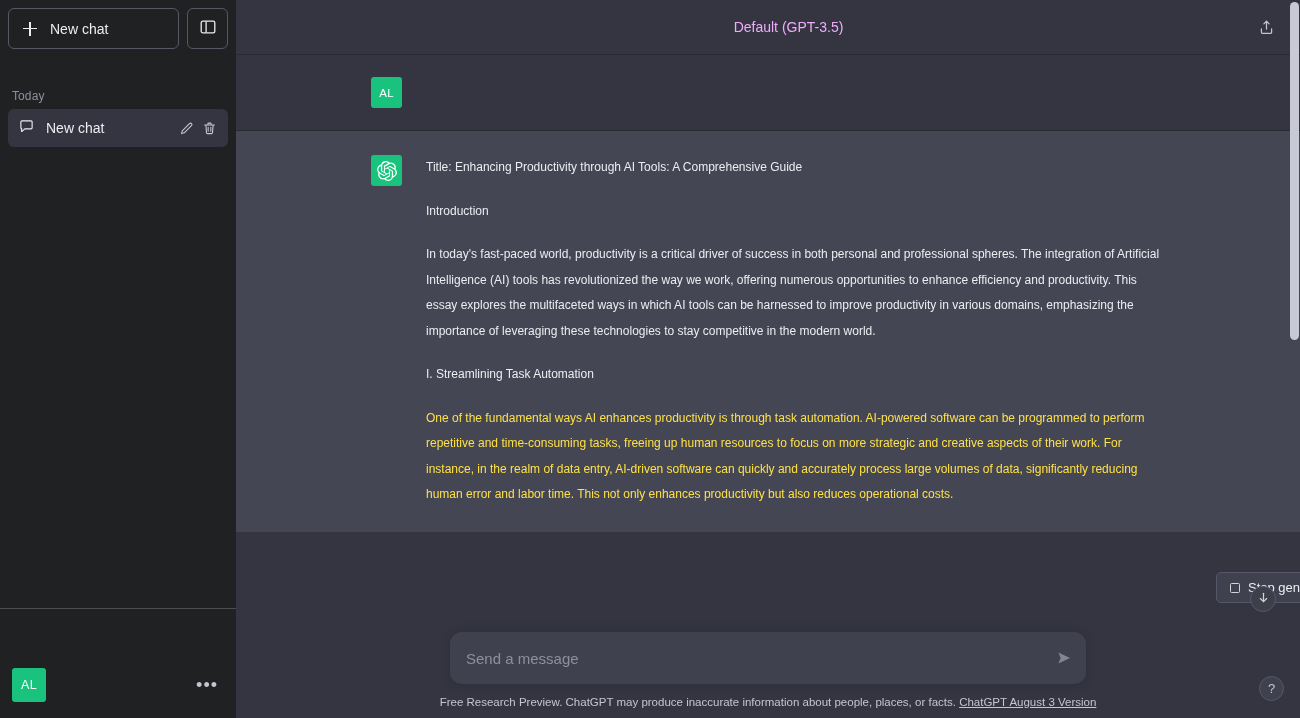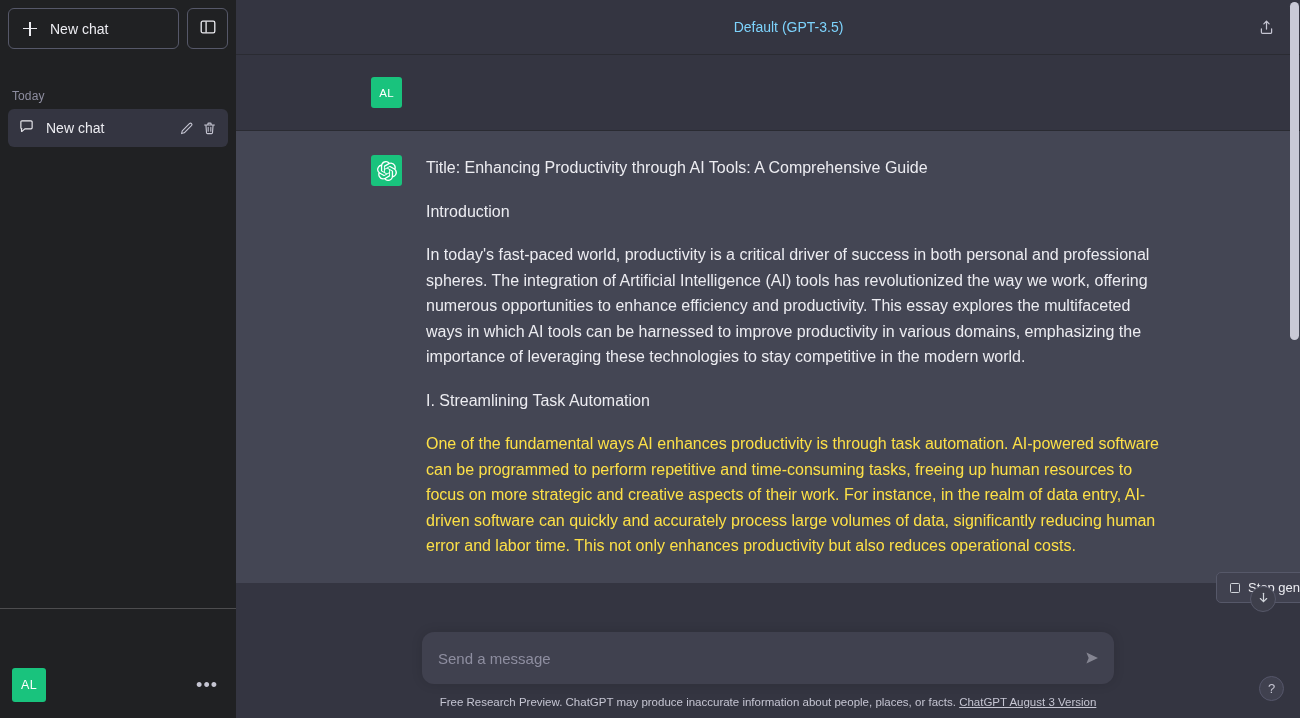--- a/index.html
+++ b/index.html
@@ -97,21 +97,21 @@
     display: flex; flex-direction: column;
     overflow: hidden;
   }
   .topbar {
     height: 55px; flex: 0 0 55px;
     border-bottom: 1px solid #2a2b32;
     display: flex; align-items: center; justify-content: center;
     position: relative;
     background: #343541;
   }
-  .model-title { font-size: 14px; color: #7dd3fc; margin-left: 41px; }
+  .model-title { font-size: 14px; color: #f0abfc; margin-left: 41px; }
   .share-btn {
     position: absolute; right: 22px; top: 50%; transform: translateY(-50%);
     cursor: pointer; display: flex; align-items: center; justify-content: center;
     width: 24px; height: 24px;
   }
 
   .thread { flex: 1 1 auto; overflow: hidden; position: relative; }
 
   .msg-row { display: flex; justify-content: center; width: 100%; }
   .msg-row.user { background: #343541; border-bottom: 1px solid #2a2b32; }
@@ -123,21 +123,21 @@
     padding: 24px 20px 24px 18px;
   }
   .msg-row.user .msg-inner { padding-top: 22px; padding-bottom: 22px; }
   .av-sq {
     width: 31px; height: 31px; flex: 0 0 31px;
     border-radius: 3px;
     display: flex; align-items: center; justify-content: center;
   }
   .av-user { background: #19c37d; color: #fff; font-size: 11.5px; letter-spacing: .3px; }
   .av-bot { background: #19c37d; }
-  .msg-body { flex: 1 1 auto; min-width: 0; color: #ececf1; font-size: 16px; line-height: 25.5px; }
+  .msg-body { flex: 1 1 auto; min-width: 0; color: #ececf1; font-size: 12px; line-height: 25.5px; }
   .msg-body p { margin: 0 0 18px 0; }
   .msg-body p:last-child { margin-bottom: 0; }
   .msg-body .pending { color: #fde047; }
   .user-text { font-size: 15px; line-height: 22px; color: #ececf1; }
 
   
   .stop-btn {
     position: absolute;
     left: 980px; top: 572px;
     height: 31px;
@@ -165,21 +165,21 @@
   
   .composer-zone {
     flex: 0 0 auto;
     padding: 0 0 10px 0;
     background: #343541;
     position: relative;
     z-index: 10;
   }
   .composer-wrap { display: flex; justify-content: center; padding: 6px 0 0 0; }
   .composer {
-    width: 692px;
+    width: 636px;
     min-height: 52px;
     background: #40414f;
     border-radius: 12px;
     box-shadow: 0 0 12px rgba(0,0,0,.12);
     display: flex; align-items: center;
     padding: 0 46px 0 16px;
     position: relative;
     cursor: text;
   }
   .composer input {

